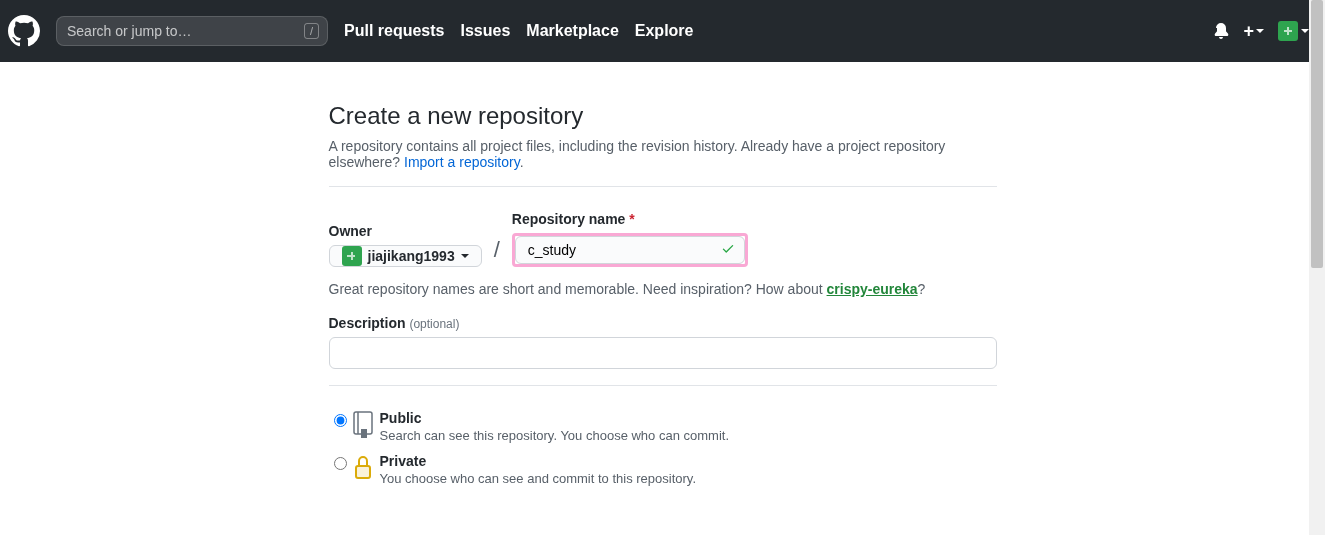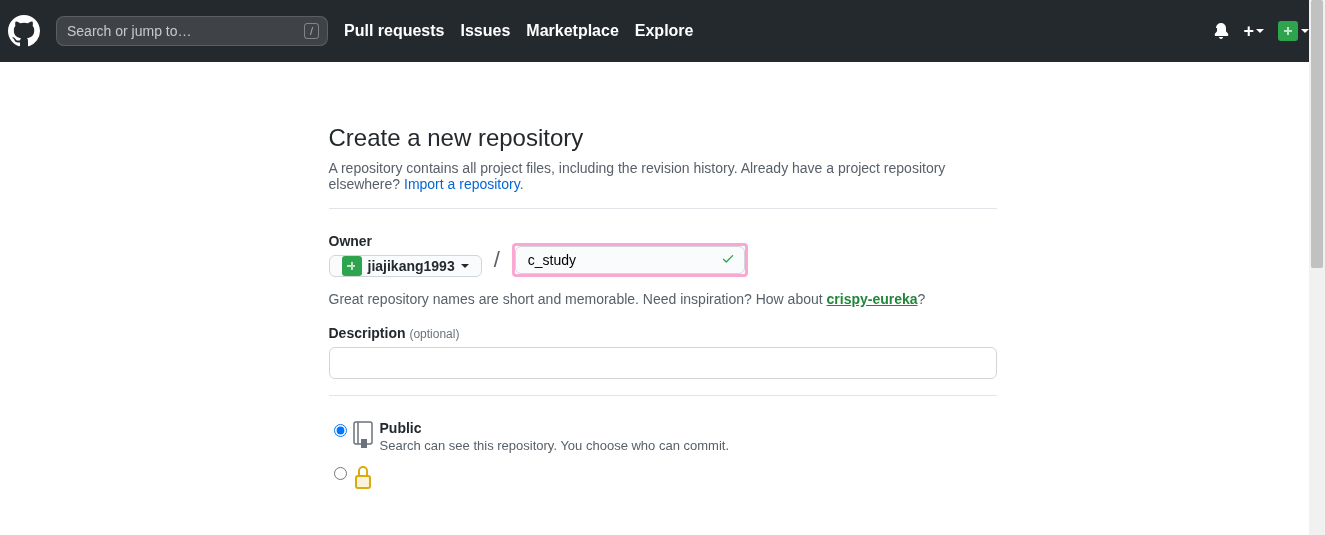--- a/index.html
+++ b/index.html
@@ -70,21 +70,21 @@
     position:absolute; inset:3px;
     background:
       linear-gradient(#fff,#fff) center/60% 2px no-repeat,
       linear-gradient(#fff,#fff) center/2px 60% no-repeat;
     opacity:0.7;
   }
   .caret-down { width:0;height:0;border-left:4px solid transparent;border-right:4px solid transparent;border-top:4px solid #fff; display:inline-block;}
 
   .main {
     max-width: 700px;
-    margin: 62px auto 0;
+    margin: 40px auto 0;
     padding: 0 16px;
   }
   h1 { font-size: 24px; font-weight: 400; margin: 0 0 8px; }
   .subhead { color: #586069; font-size: 14px; margin: 0; }
   .subhead a { color: #0366d6; text-decoration: none; }
   hr.rule { border: none; border-top: 1px solid #e1e4e8; margin: 16px 0 24px; }
 
   .form-row { display:flex; align-items:flex-end; gap:10px; }
   .form-group { display:flex; flex-direction:column; }
   label.fld { font-weight:600; font-size:14px; margin-bottom:6px; color:#24292e;}
@@ -193,20 +193,24 @@
     <div class="form-group">
       <label class="fld">Owner</label>
       <div class="owner-btn">
         <span class="mini-avatar"></span>
         <span>jiajikang1993</span>
         <span class="owner-caret"></span>
       </div>
     </div>
     <div class="slash-sep">/</div>
     <div class="form-group">
+      <label class="fld">
+        <span>Repository name</span>
+        <span class="required">*</span>
+      </label>
       <div class="repo-input-wrap">
         <input class="repo-input" value="c_study" style="">
         <span class="check-icon">
           <svg width="14" height="14" viewBox="0 0 16 16" fill="#28a745">
               <path d="M13.78 4.22a.75.75 0 010 1.06l-7.25 7.25a.75.75 0 01-1.06 0L2.22 9.28a.75.75 0 011.06-1.06L6 10.94l6.72-6.72a.75.75 0 011.06 0z"></path>
             </svg>
         </span>
       </div>
     </div>
   </div>
@@ -239,18 +243,22 @@
   </div>
 
   <div class="vis-row">
     <input type="radio" name="vis" style="">
     <div class="vis-icon">
       <svg width="24" height="28" viewBox="0 0 24 28" fill="none" stroke="#dbab09" stroke-width="2">
           <rect x="5" y="13" width="14" height="12" rx="2" fill="#dbab09" fill-opacity="0.15"></rect>
           <path d="M8 13 V8 a4 4 0 0 1 8 0 v5"></path>
         </svg>
     </div>
+    <div class="vis-text">
+      <div class="title">Private</div>
+      <div class="desc">You choose who can see and commit to this repository.</div>
+    </div>
   </div>
 </div>
 
 <div class="scrollbar">
   <div class="scrollbar-thumb"></div>
 </div>
 
 </body></html>

